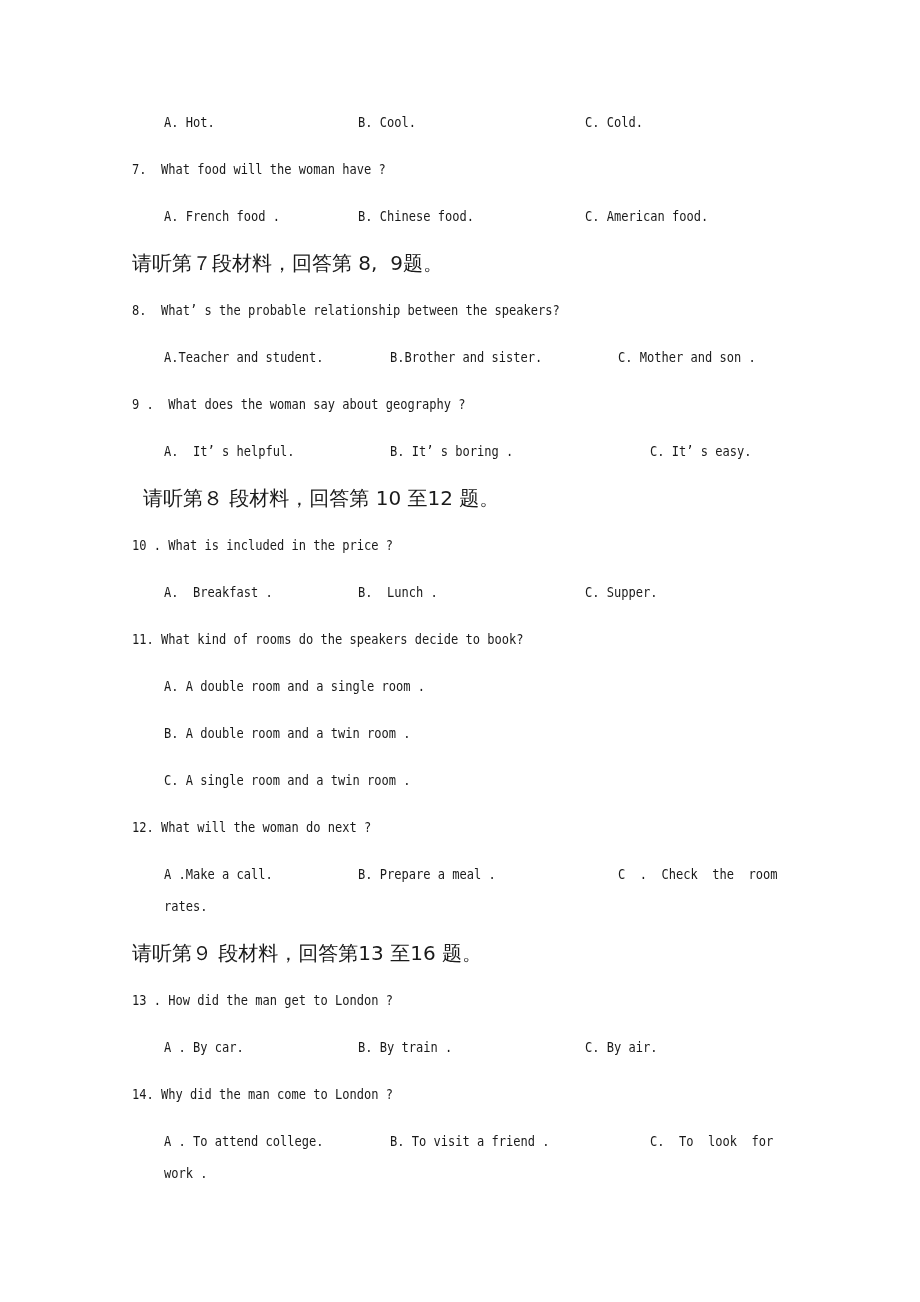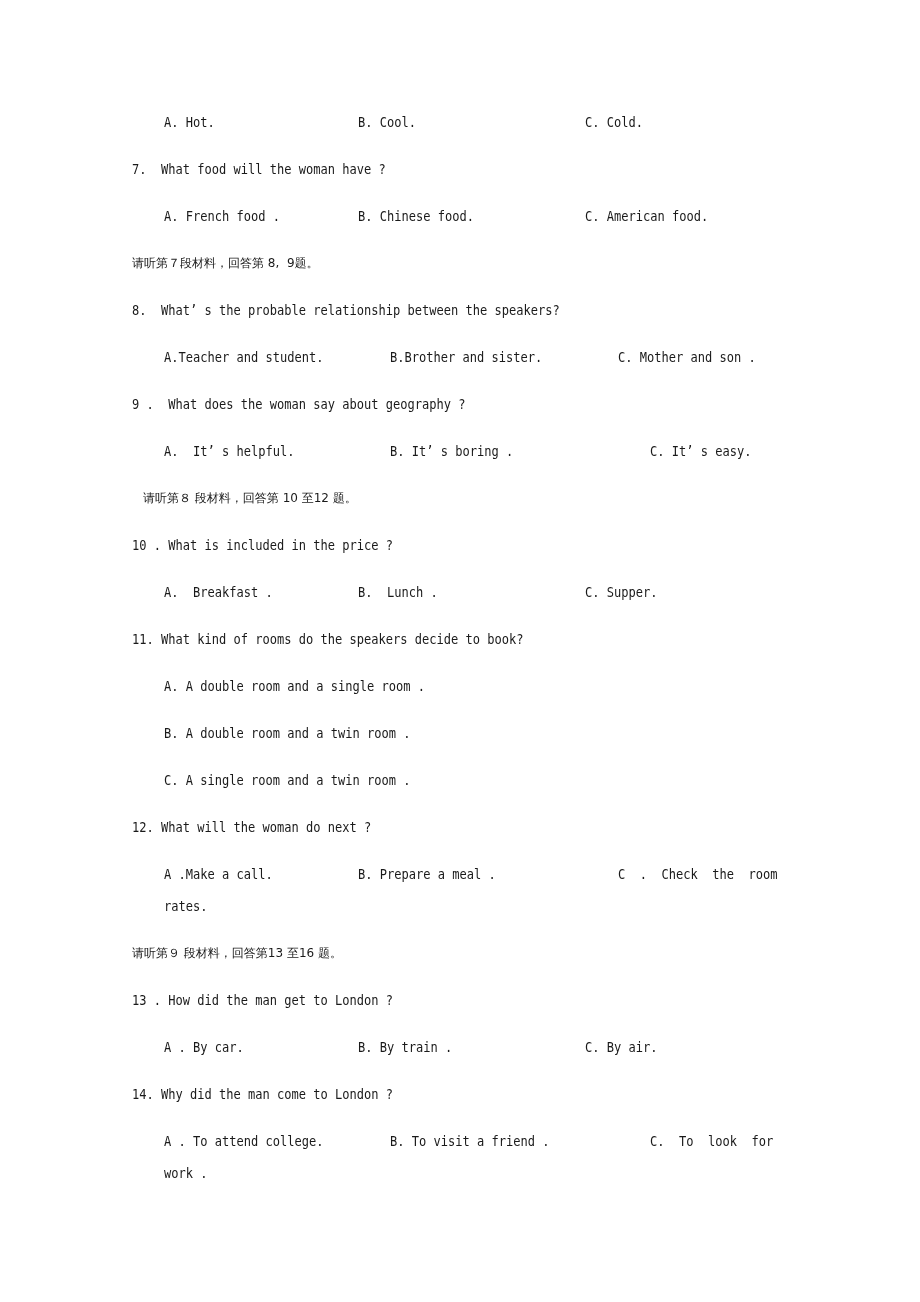--- a/index.html
+++ b/index.html
@@ -9,21 +9,21 @@
     color: #1a1a1a;
   }
   .line {
     position: absolute;
     font-size: 14px;
     line-height: 18px;
     white-space: pre;
     transform: scaleX(0.86);
     transform-origin: left center;
   }
-  .cn { font-family: "DejaVu Sans", "Liberation Sans", sans-serif; font-size: 12px; transform: none; }
+  .cn { font-family: "DejaVu Sans", "Liberation Sans", sans-serif; font-size: 20px; transform: none; }
 </style>
 </head>
 <body>
 
 <div>
 
   <div>
     <span class="line" style="left:164px;top:113px">A. Hot.</span>
     <span class="line" style="left:358px;top:113px">B. Cool.</span>
     <span class="line" style="left:585px;top:113px">C. Cold.</span>

